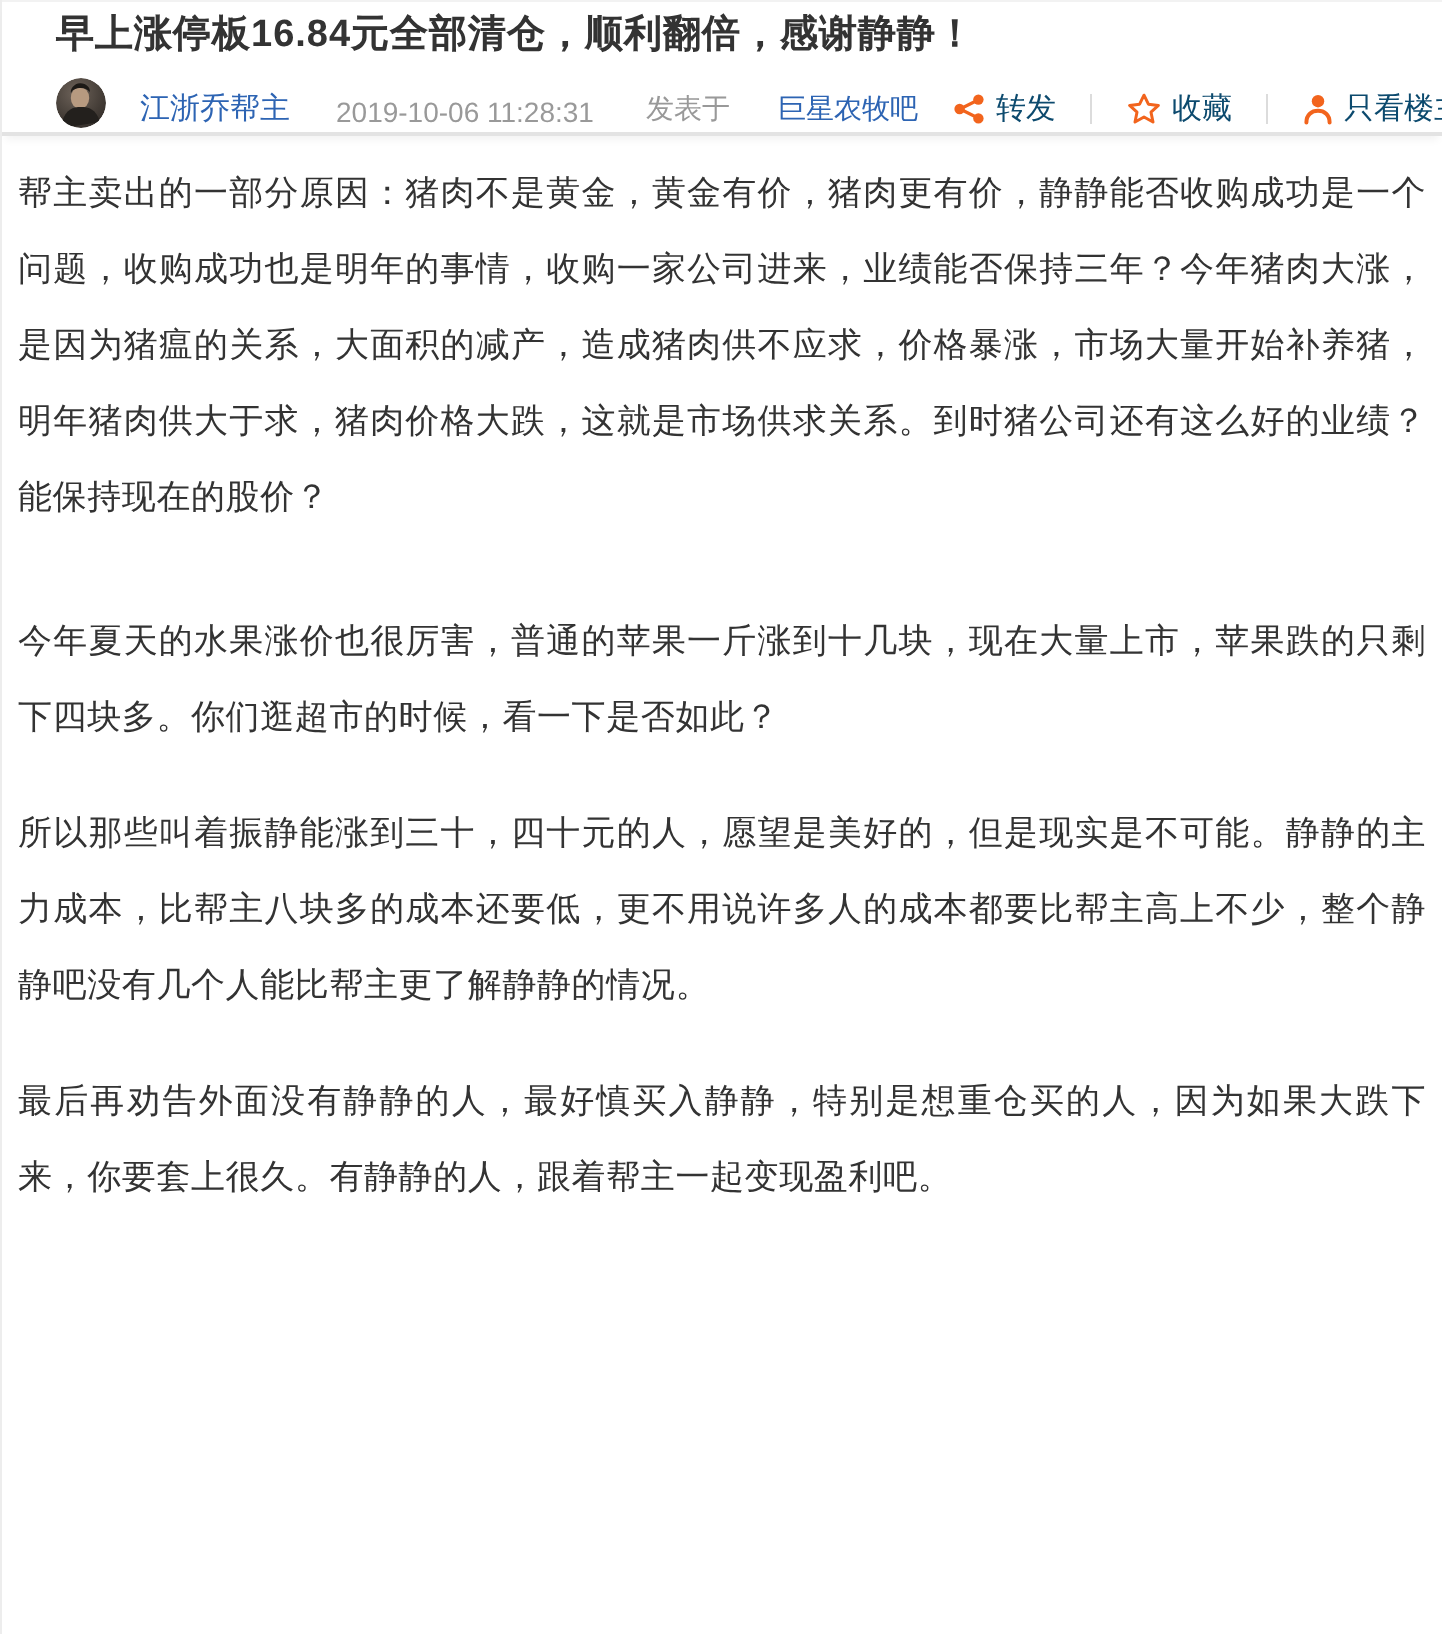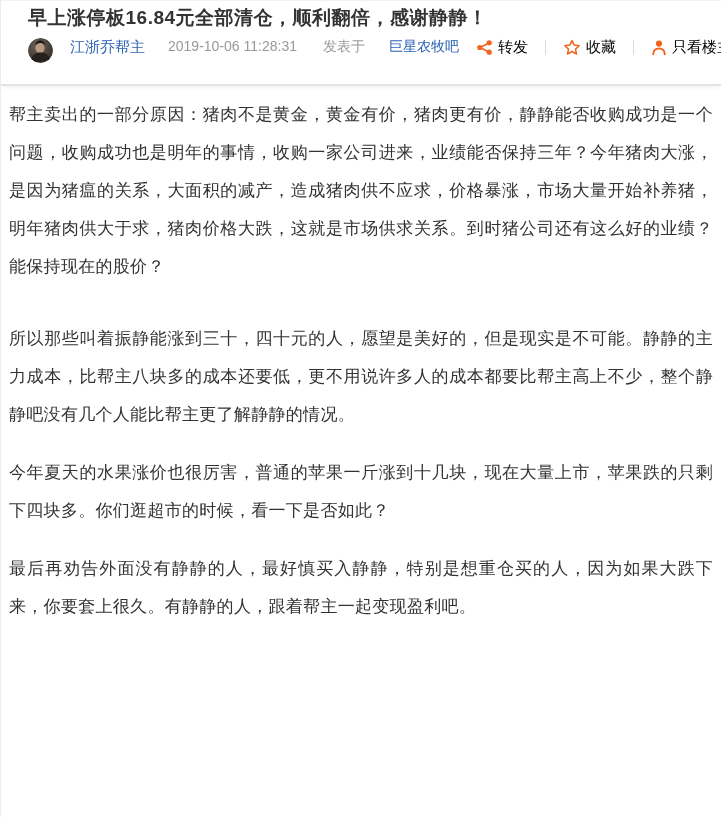--- a/index.html
+++ b/index.html
@@ -11,39 +11,39 @@
   }
   .page {
     width: 721px; height: 817px;
     box-sizing: border-box;
     border-left: 1px solid #ededed;
     background: #fff;
   }
   
   .post-header {
     box-sizing: border-box;
-    height: 86px;
+    height: 68px;
     padding: 4px 0 0 27px;
     border-top: 1px solid #f2f2f2;
     border-bottom: 2px solid #e3e3e3;
     box-shadow: 0 4px 4px -2px rgba(0,0,0,0.05);
     background: #fff;
   }
   .post-title {
     margin: 0;
     font-size: 19px;
     line-height: 26px;
     font-weight: bold;
     color: #333;
     letter-spacing: 0.5px;
     white-space: nowrap;
   }
   .author-row {
     display: flex;
-    align-items: flex-start;
+    align-items: flex-end;
     margin-top: 7px;
     height: 26px;
   }
   .avatar {
     width: 25px; height: 25px;
     border-radius: 50%;
     overflow: hidden;
     flex: 0 0 auto;
     margin-right: 17px;
     cursor: pointer;
@@ -82,21 +82,21 @@
   }
   .action-btn {
     display: flex;
     align-items: center;
     gap: 5px;
     background: none;
     border: none;
     padding: 0 17px;
     font-family: "Liberation Sans", sans-serif;
     font-size: 15px;
-    color: #000000;
+    color: #0c4a6e;
     cursor: pointer;
     white-space: nowrap;
   }
   .action-btn svg { display: block; }
   .action-divider {
     width: 1px;
     height: 15px;
     background: #dcdcdc;
   }
   
@@ -180,18 +180,18 @@
           </svg>
           <span>只看楼主</span>
         </button>
 
       </div>
     </div>
   </header>
 
   <main class="post-content">
     <p>帮主卖出的一部分原因：猪肉不是黄金，黄金有价，猪肉更有价，静静能否收购成功是一个问题，收购成功也是明年的事情，收购一家公司进来，业绩能否保持三年？今年猪肉大涨，是因为猪瘟的关系，大面积的减产，造成猪肉供不应求，价格暴涨，市场大量开始补养猪，明年猪肉供大于求，猪肉价格大跌，这就是市场供求关系。到时猪公司还有这么好的业绩？能保持现在的股价？</p>
+    <p>今年夏天的水果涨价也很厉害，普通的苹果一斤涨到十几块，现在大量上市，苹果跌的只剩下四块多。你们逛超市的时候，看一下是否如此？</p>
     <p>所以那些叫着振静能涨到三十，四十元的人，愿望是美好的，但是现实是不可能。静静的主力成本，比帮主八块多的成本还要低，更不用说许多人的成本都要比帮主高上不少，整个静静吧没有几个人能比帮主更了解静静的情况。</p>
-    <p>今年夏天的水果涨价也很厉害，普通的苹果一斤涨到十几块，现在大量上市，苹果跌的只剩下四块多。你们逛超市的时候，看一下是否如此？</p>
     <p>最后再劝告外面没有静静的人，最好慎买入静静，特别是想重仓买的人，因为如果大跌下来，你要套上很久。有静静的人，跟着帮主一起变现盈利吧。</p>
   </main>
 
 </div>
 
 </body></html>

